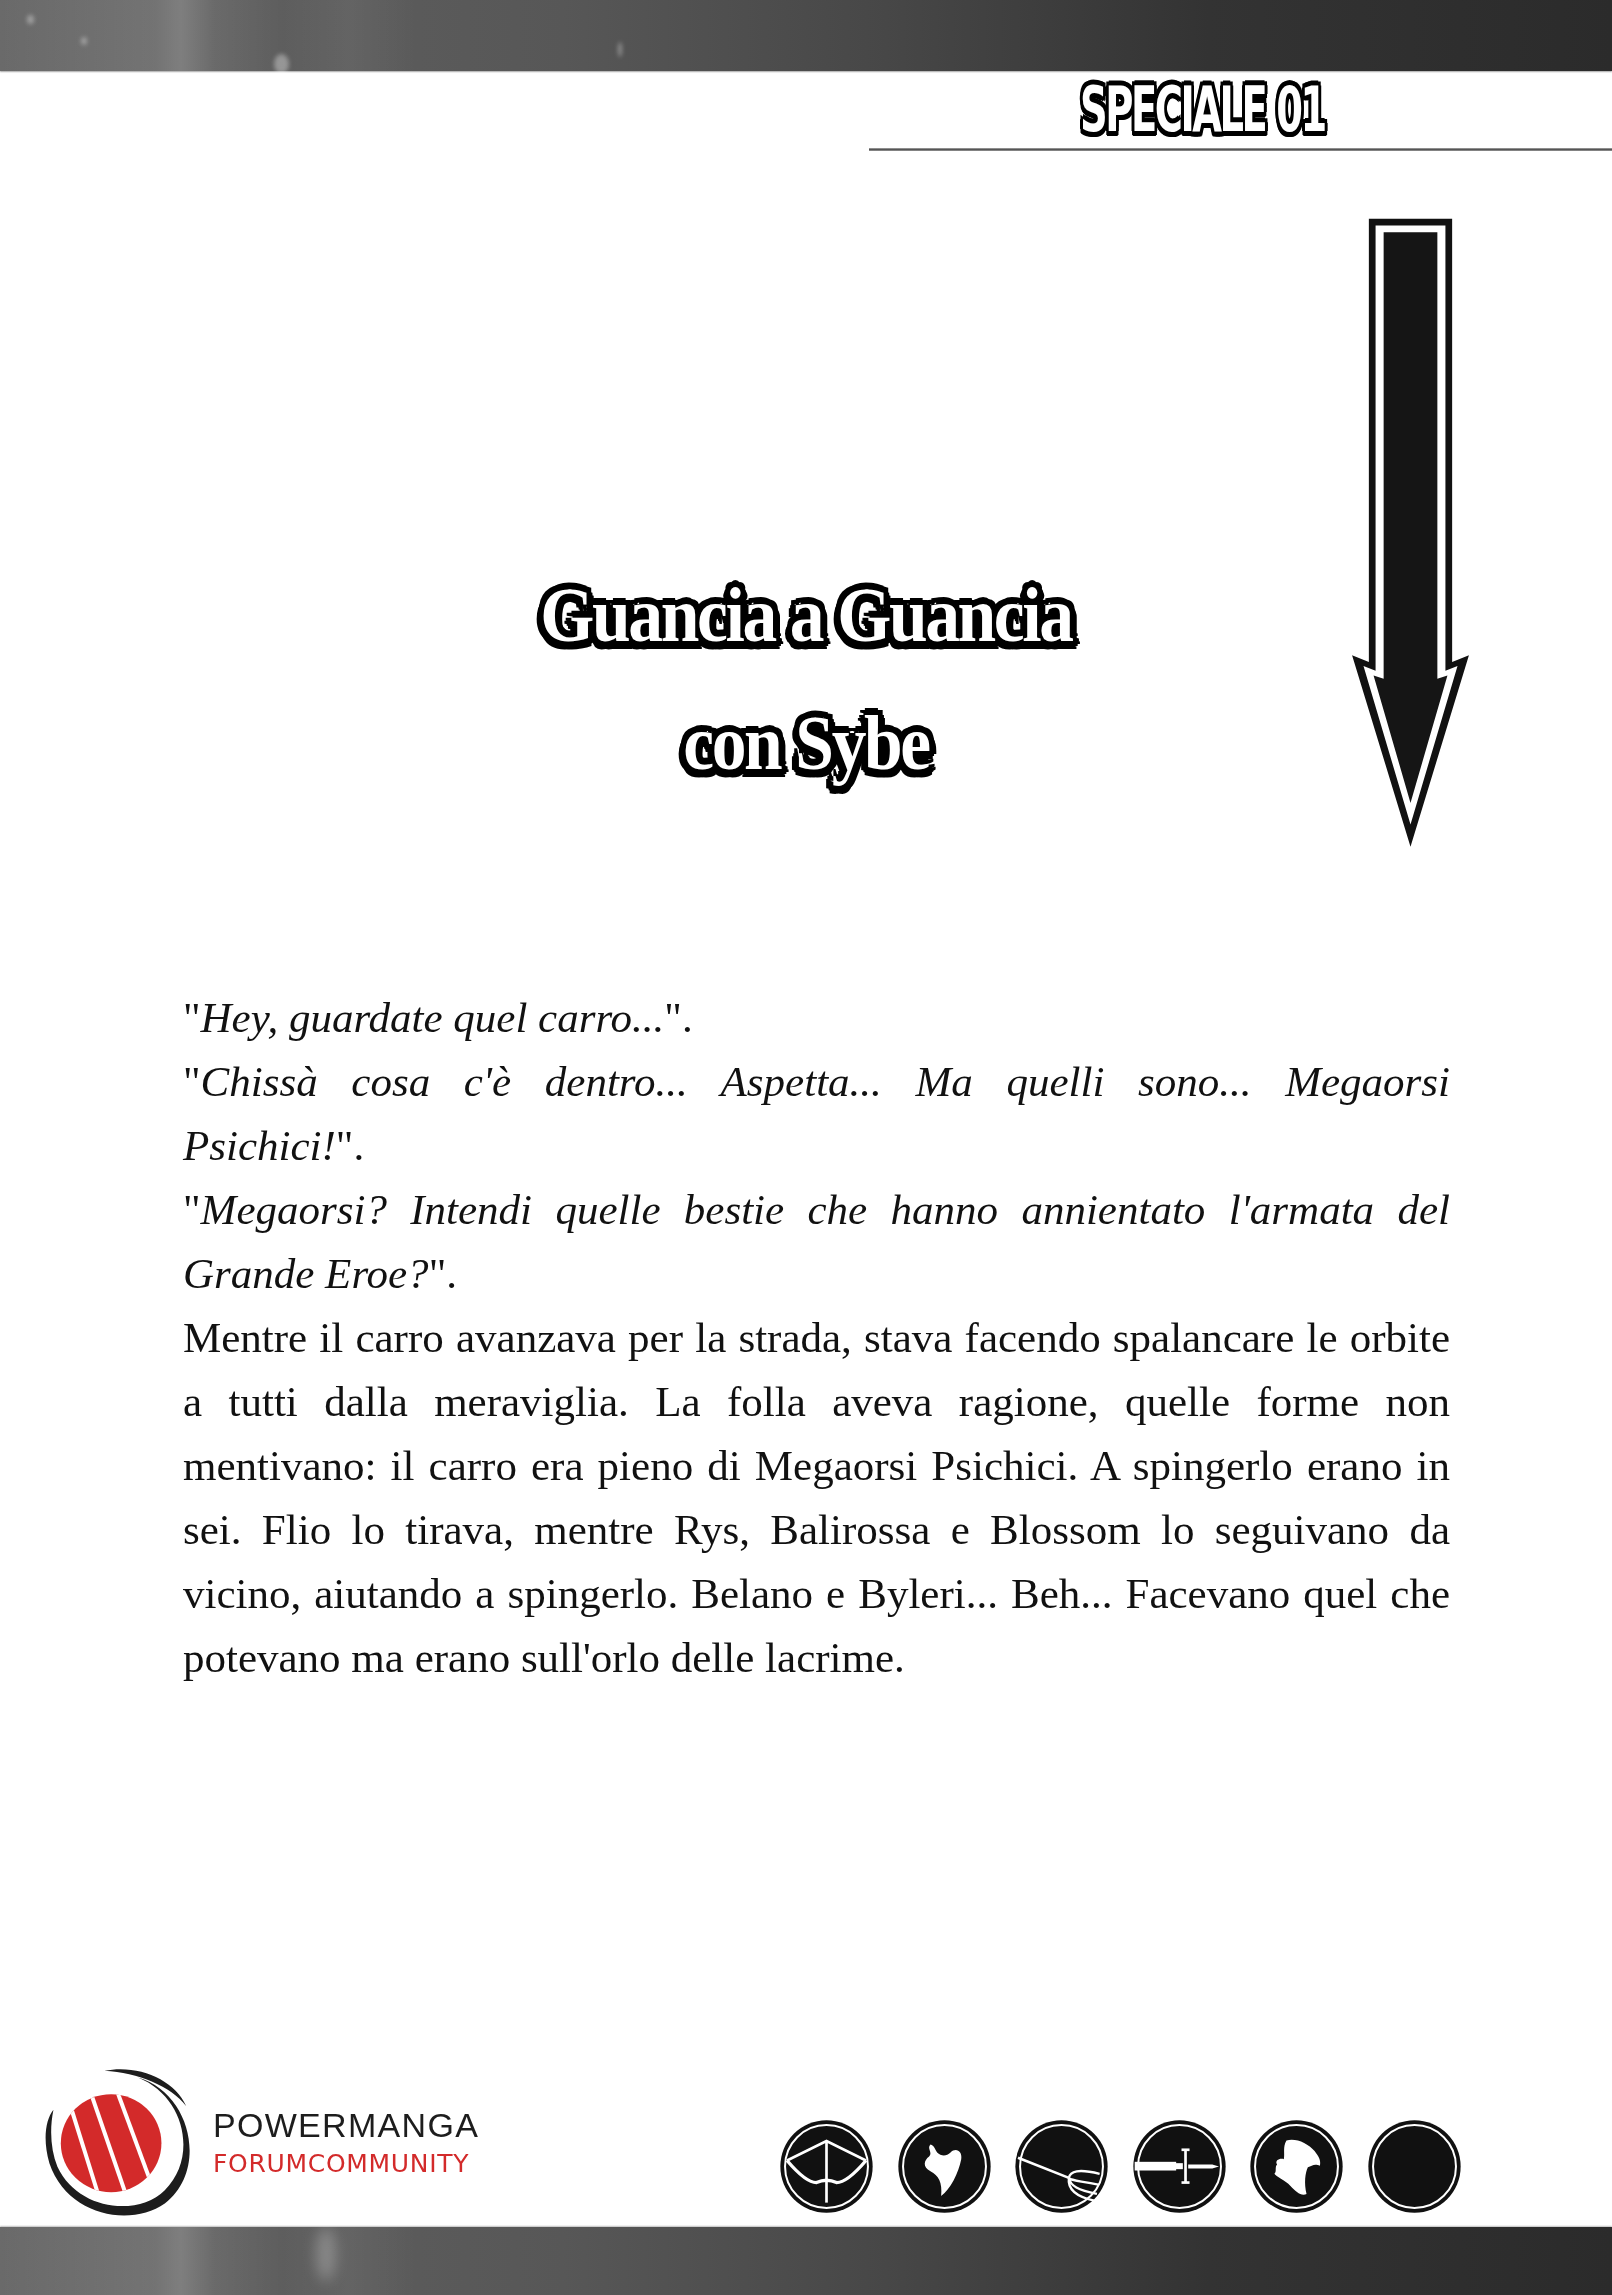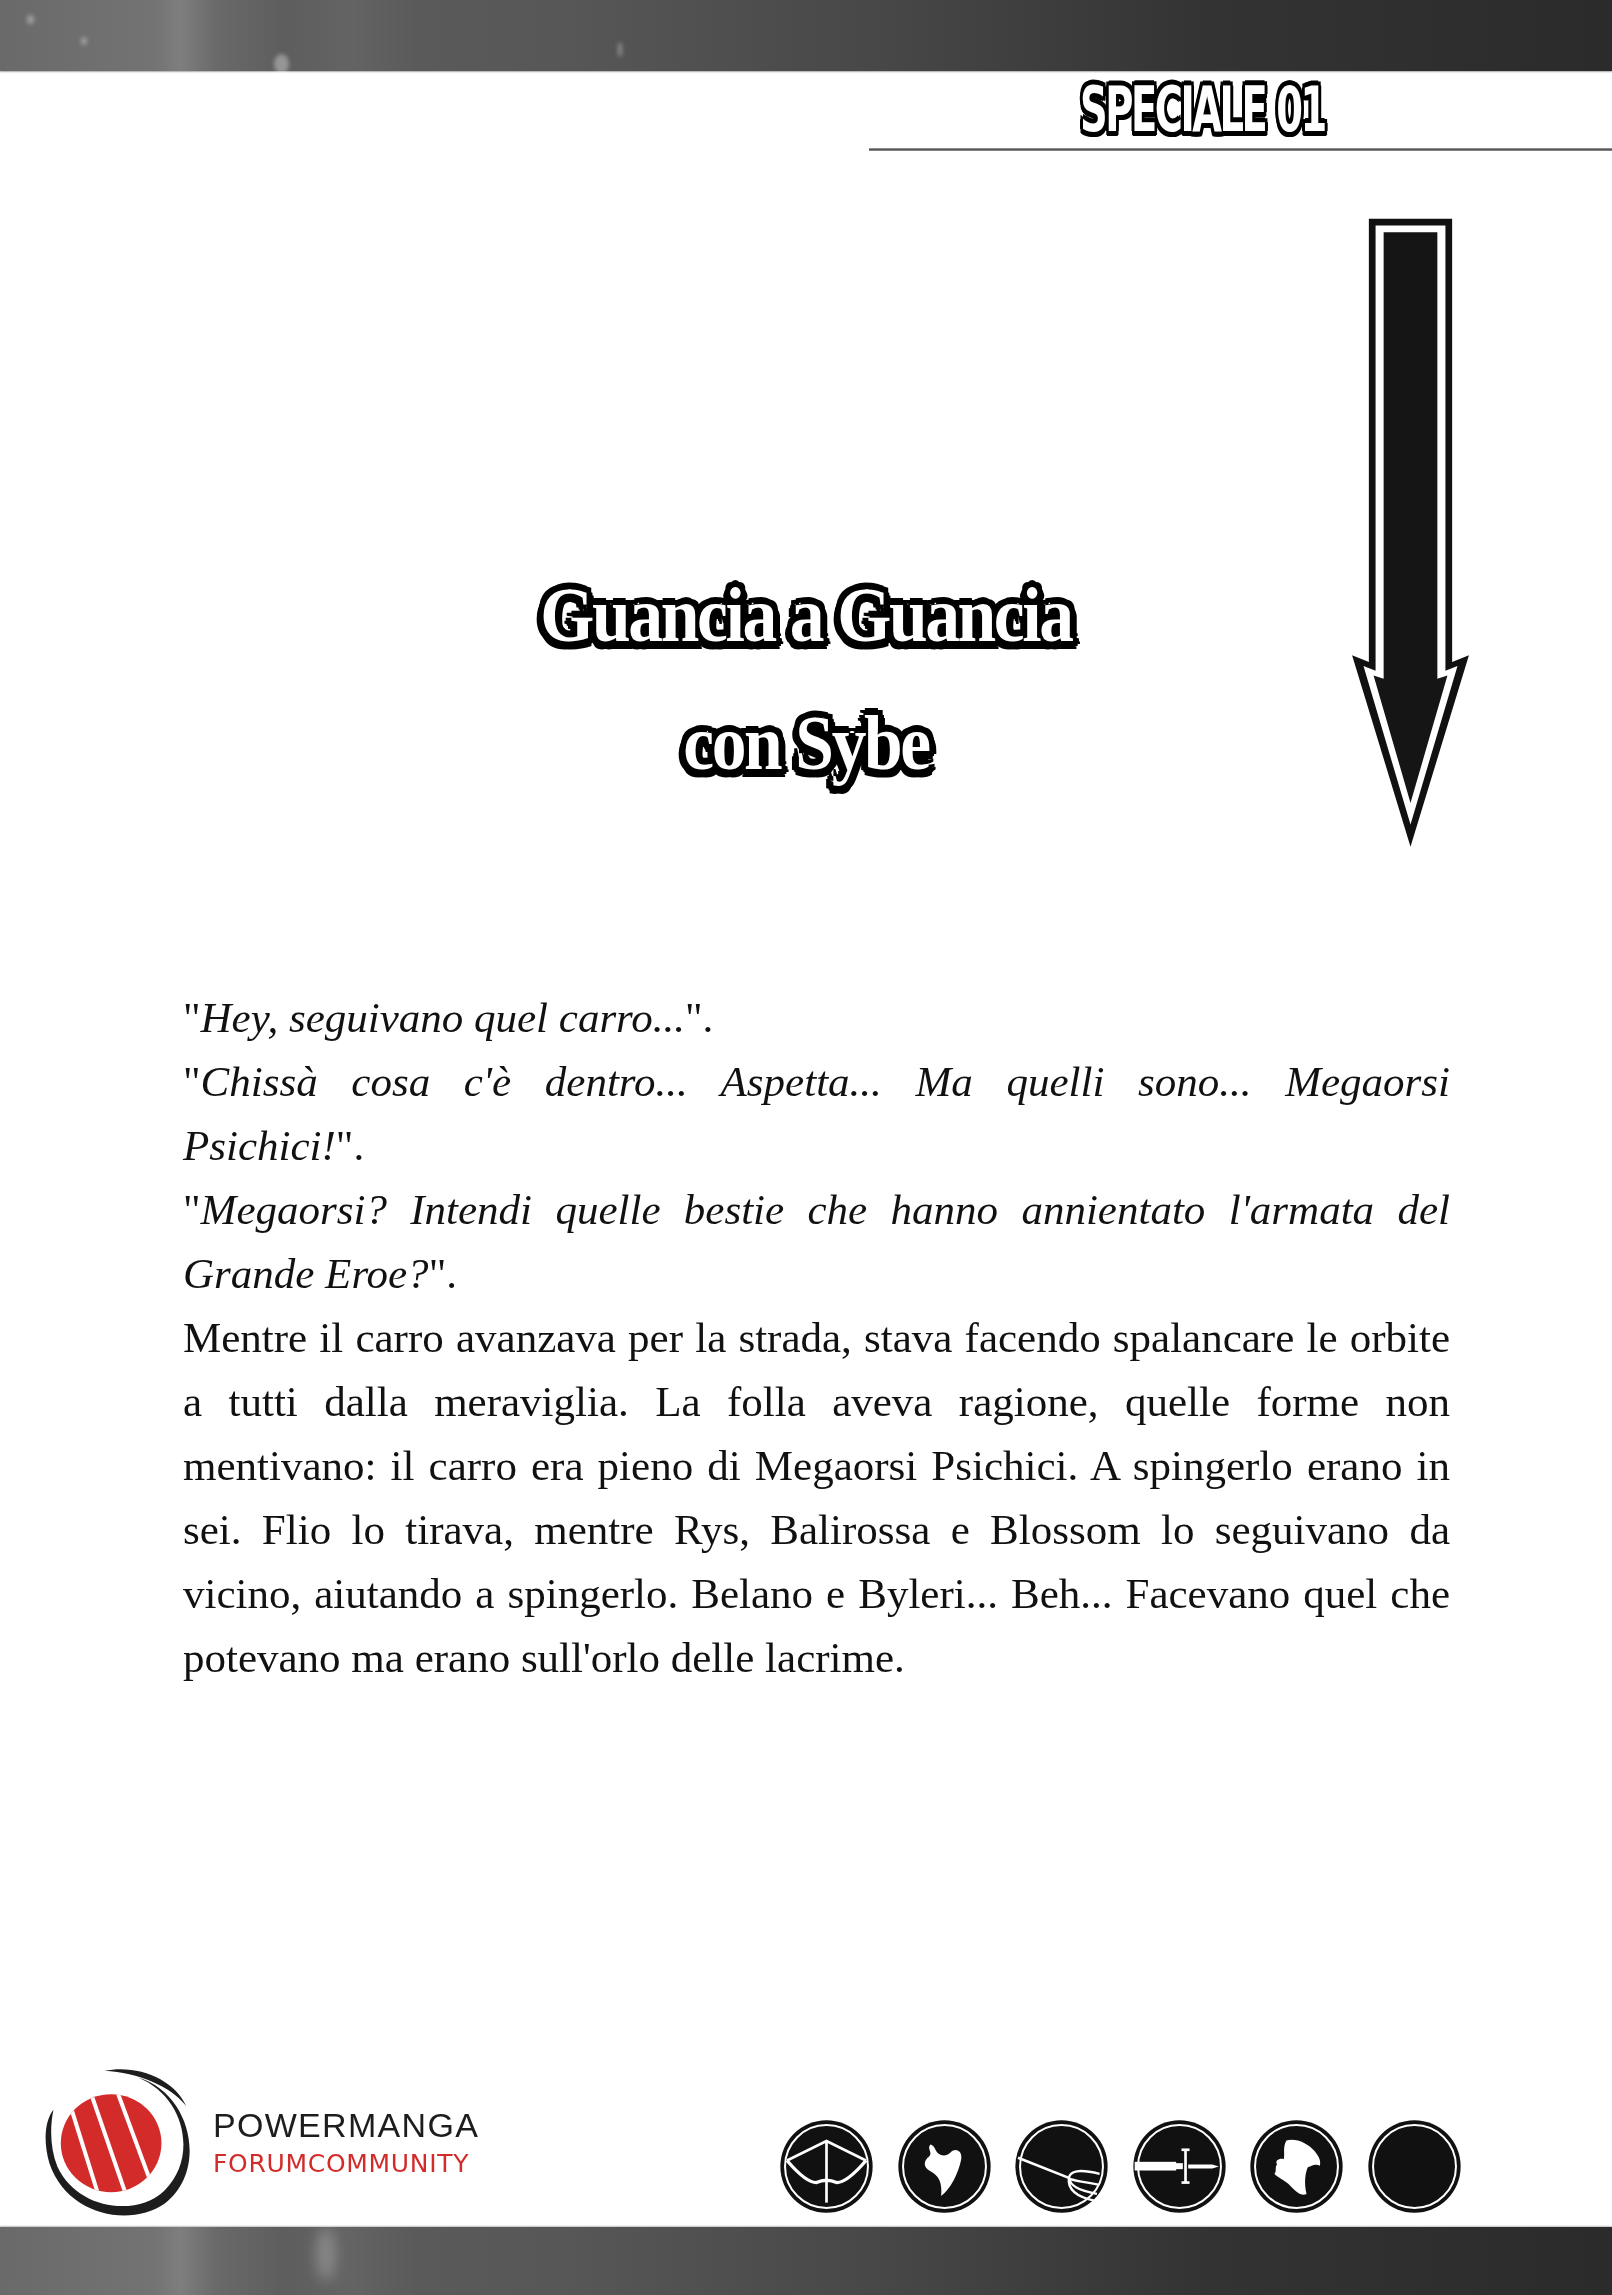--- a/index.html
+++ b/index.html
@@ -99,21 +99,21 @@
   <polygon points="38,20 142,20 142,683 160,676 90,912 20,676 38,683" fill="#fff"></polygon>
   <polygon points="50,30 130,30 130,695 145,690 90,880 35,690 50,695" fill="#151515"></polygon>
 </svg>
 
 <div class="title">
   <span class="line"><span>Guancia a Guancia</span></span>
   <span class="line"><span>con Sybe</span></span>
 </div>
 
 <div class="body-text">
-  <p><span>"</span><span class="it">Hey, seguivano quel carro...</span><span>".</span></p>
+  <p><span>"</span><span class="it">Hey, guardate quel carro...</span><span>".</span></p>
   <p><span>"</span><span class="it">Chissà cosa c'è dentro... Aspetta... Ma quelli sono... Megaorsi Psichici!</span><span>".</span></p>
   <p><span>"</span><span class="it">Megaorsi? Intendi quelle bestie che hanno annientato l'armata del Grande Eroe?</span><span>".</span></p>
   <p>Mentre il carro avanzava per la strada, stava facendo spalancare le orbite a tutti dalla meraviglia. La folla aveva ragione, quelle forme non mentivano: il carro era pieno di Megaorsi Psichici. A spingerlo erano in sei. Flio lo tirava, mentre Rys, Balirossa e Blossom lo seguivano da vicino, aiutando a spingerlo. Belano e Byleri... Beh... Facevano quel che potevano ma erano sull'orlo delle lacrime.</p>
 </div>
 
 <div class="logo">
   <svg class="mark" viewBox="0 0 245 240" xmlns="http://www.w3.org/2000/svg">
     <defs>
       <clipPath id="redc">
           <ellipse cx="110" cy="130" rx="75" ry="73"></ellipse>

